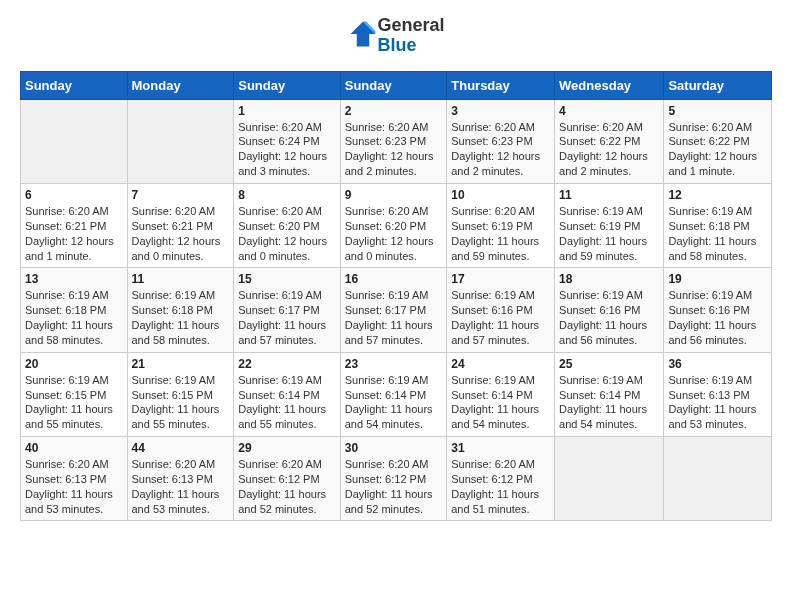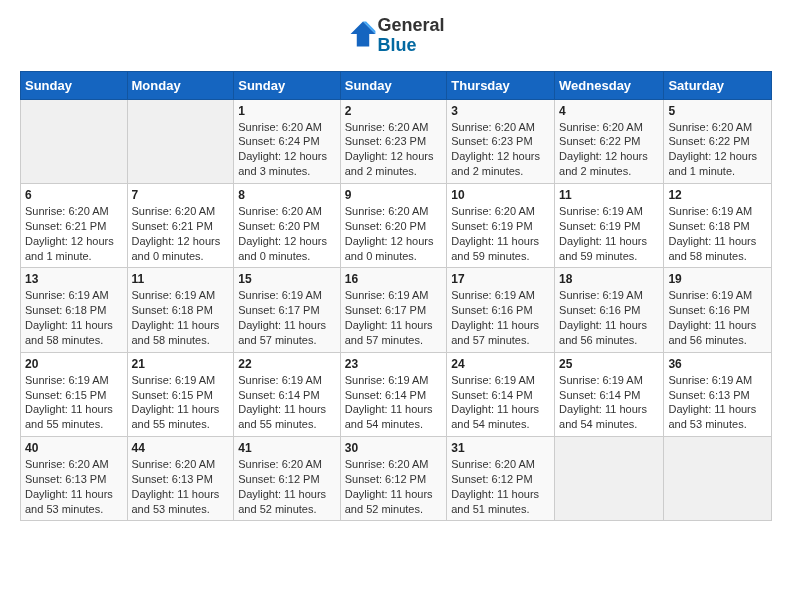--- a/index.html
+++ b/index.html
@@ -250,21 +250,21 @@
         <tr>
           <td>
             <span class="day-num">40</span>
             <div class="day-info">Sunrise: 6:20 AM<br>Sunset: 6:13 PM<br>Daylight: 11 hours and 53 minutes.</div>
           </td>
           <td>
             <span class="day-num">44</span>
             <div class="day-info">Sunrise: 6:20 AM<br>Sunset: 6:13 PM<br>Daylight: 11 hours and 53 minutes.</div>
           </td>
           <td>
-            <span class="day-num">41</span>
+            <span class="day-num">29</span>
             <div class="day-info">Sunrise: 6:20 AM<br>Sunset: 6:12 PM<br>Daylight: 11 hours and 52 minutes.</div>
           </td>
           <td>
             <span class="day-num">30</span>
             <div class="day-info">Sunrise: 6:20 AM<br>Sunset: 6:12 PM<br>Daylight: 11 hours and 52 minutes.</div>
           </td>
           <td>
             <span class="day-num">31</span>
             <div class="day-info">Sunrise: 6:20 AM<br>Sunset: 6:12 PM<br>Daylight: 11 hours and 51 minutes.</div>
           </td>

